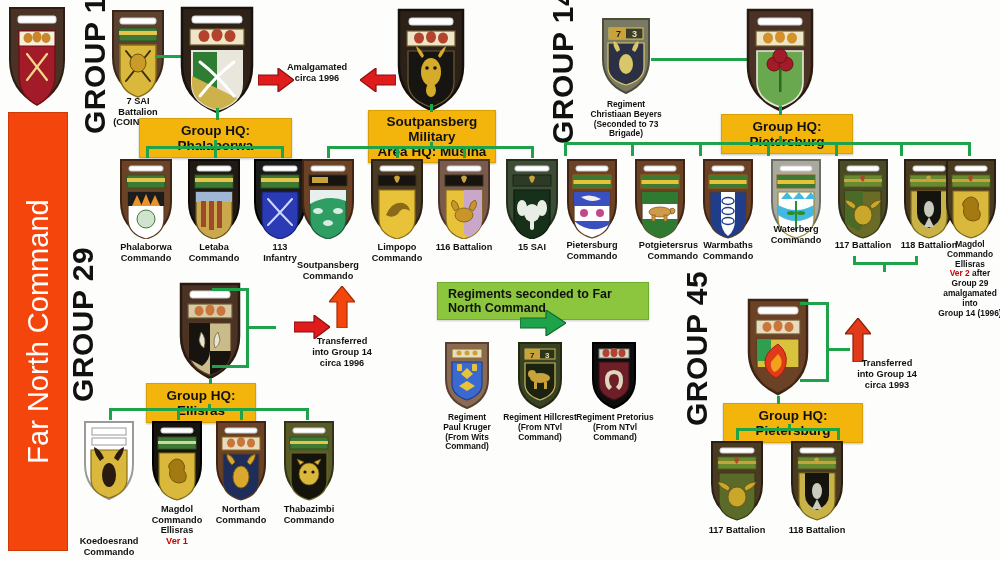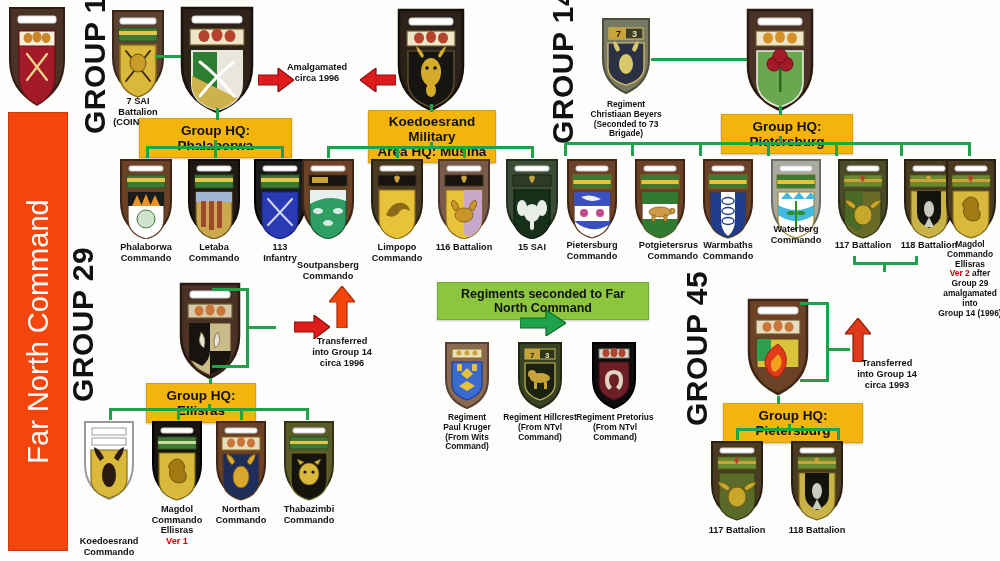--- a/index.html
+++ b/index.html
@@ -55,21 +55,21 @@
   }
   .hq-label.two-line{line-height:15px;padding:3px 8px;}
 
   
   .green-label{
     background:#8cc63e;
     border:1px solid #6fae2c;
     color:#111;
     font-weight:700;
     font-size:12.5px;
-    text-align:center;
+    text-align:left;
     padding:4px 10px;
     box-sizing:border-box;
     box-shadow:0 1px 2px rgba(0,0,0,.2);
   }
 
   
   .cap{
     position:absolute;
     text-align:center;
     font-size:9.2px;
@@ -276,21 +276,21 @@
         <ellipse cx="36" cy="84" rx="5" ry="7"></ellipse>
       </g>
       <g fill="#171512">
           <circle cx="32" cy="62" r="1.8"></circle>
           <circle cx="40" cy="62" r="1.8"></circle>
         </g>
     </svg>
   </div>
 
   <div class="hq-label abs two-line" style="left:368px;top:110px;width:128px;">
-    <div>Koedoesrand Military</div>
+    <div>Soutpansberg Military</div>
     <div>Area HQ: Musina</div>
   </div>
   <div class="ln lnv" style="left:430px;top:104px;height:8px;"></div>
 
   <div class="ln lnv" style="left:430px;top:142px;height:6px;"></div>
   <div class="ln lnh" style="left:327px;top:146px;width:207px;"></div>
   <div class="ln lnv" style="left:327px;top:146px;height:12px;"></div>
   <div class="ln lnv" style="left:396px;top:146px;height:12px;"></div>
   <div class="ln lnv" style="left:463px;top:146px;height:12px;"></div>
   <div class="ln lnv" style="left:531px;top:146px;height:12px;"></div>

